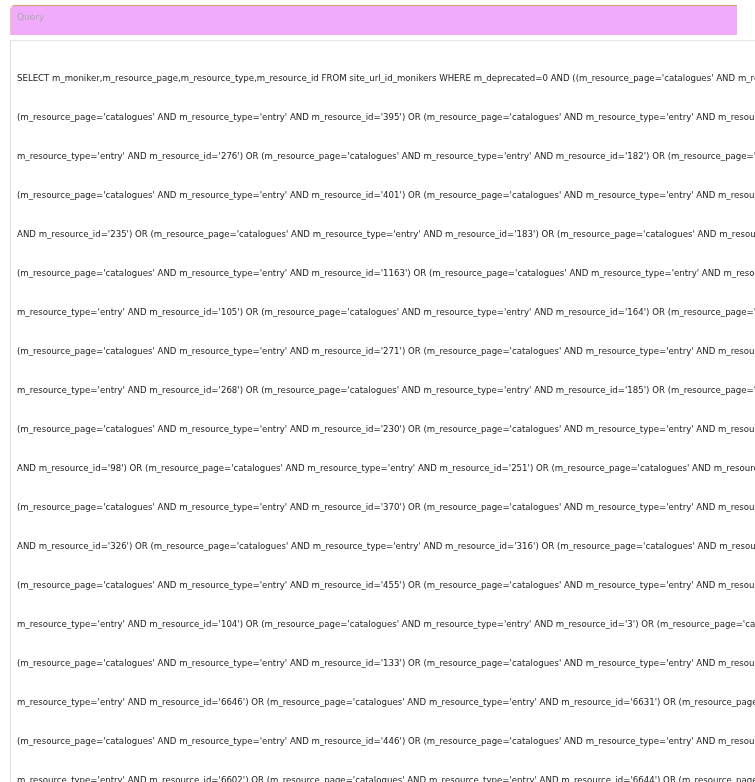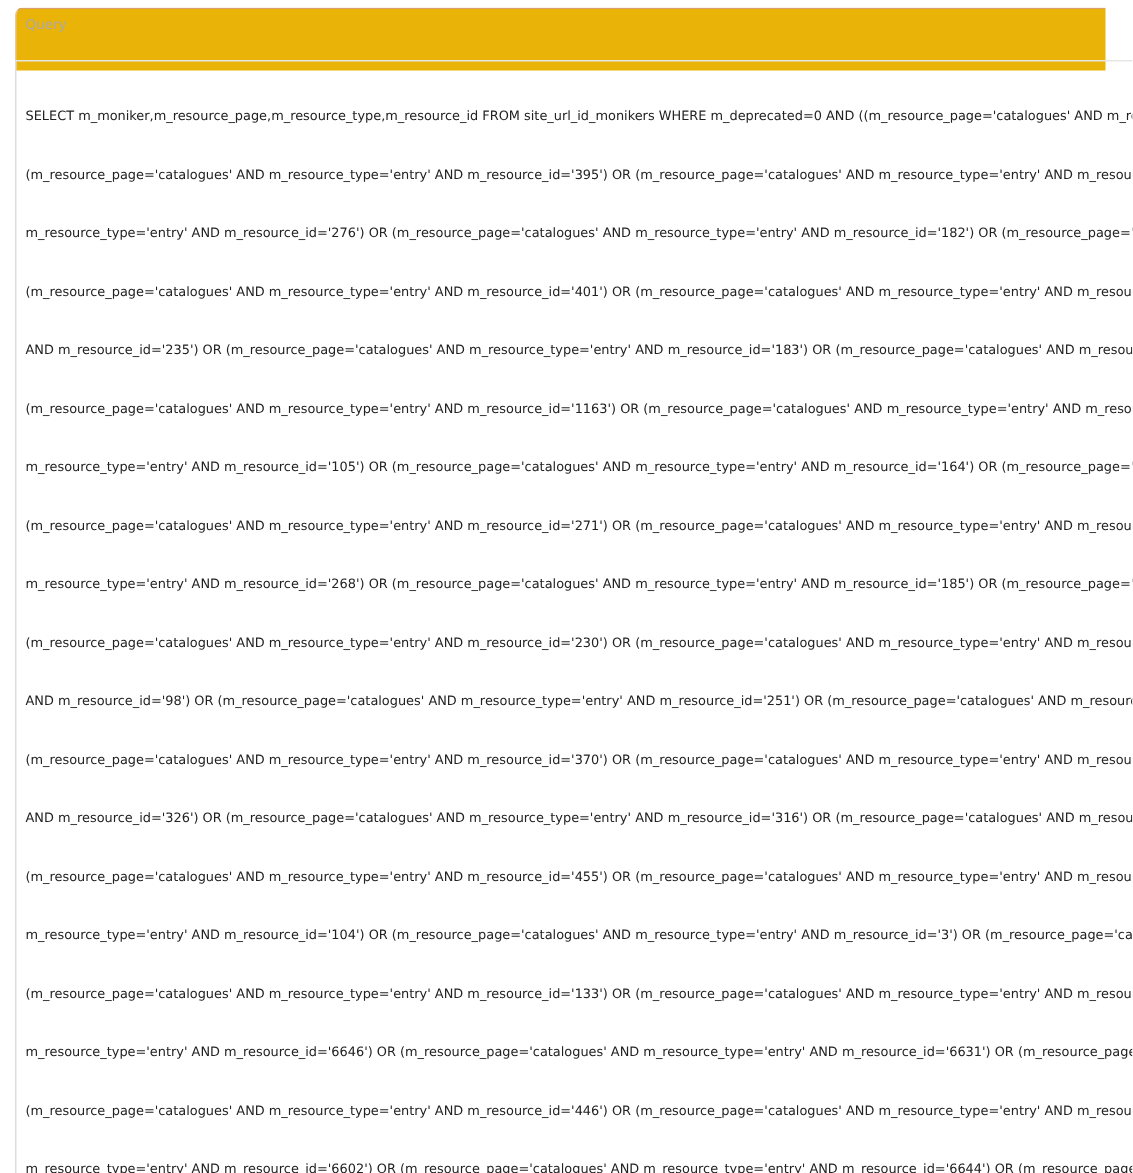--- a/index.html
+++ b/index.html
@@ -12,26 +12,26 @@
     }
     body {
       position: relative;
       font-family: "DejaVu Sans", sans-serif;
     }
     .query-box {
       position: absolute;
       left: 10px;
       top: 5px;
       width: 727px;
-      height: 42px;
+      height: 30px;
       border-top: 1px solid #d8a06a;
       border-left: 1px solid #e9c7a5;
       border-top-left-radius: 5px;
       box-sizing: border-box;
-      background: #eab308;
+      background: #f0abfc;
     }
     .query-box input {
       border: none;
       outline: none;
       background: transparent;
       font-family: "DejaVu Sans", sans-serif;
       font-size: 9px;
       color: #555;
       position: absolute;
       left: 6px;

